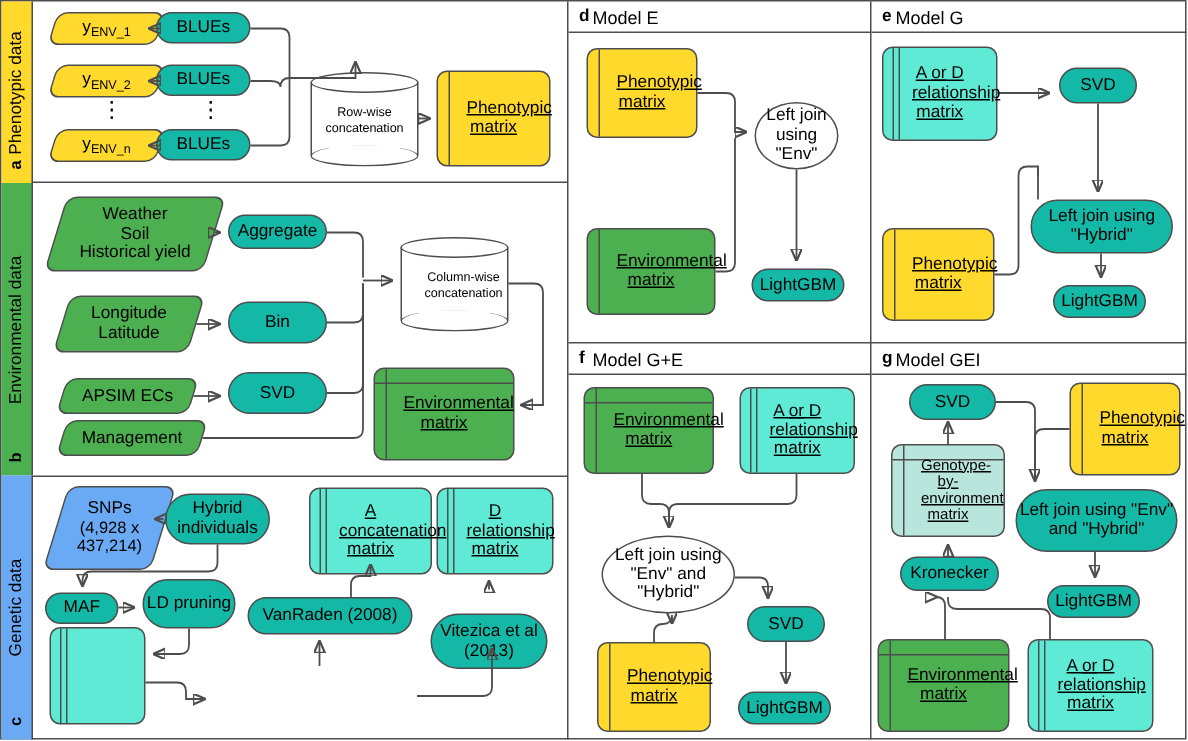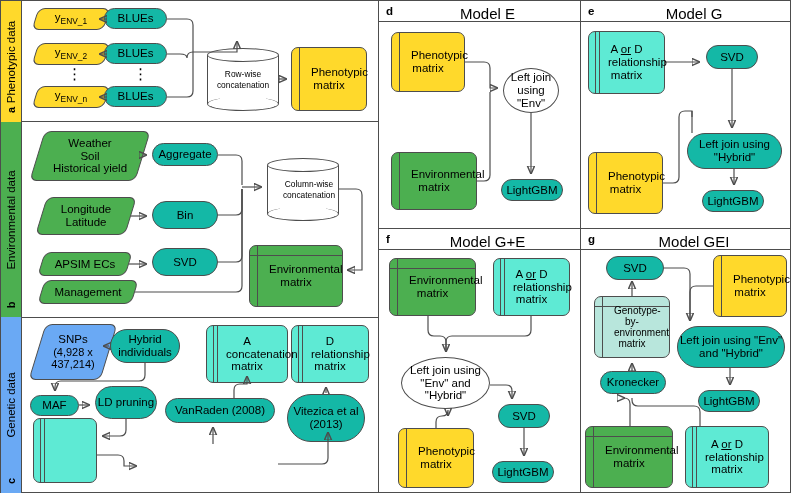--- a/index.html
+++ b/index.html
@@ -19,21 +19,21 @@
     white-space:nowrap;font-size:11.5px;color:#000;
   }
   .band .letter{
     position:absolute;left:50%;bottom:6px;transform:translateX(-50%) rotate(-90deg);
     font-size:11px;font-weight:bold;color:#000;
   }
 
   
   .phead{position:absolute;box-sizing:border-box;border-bottom:1px solid #4d4d4d;}
   .phead .pl{position:absolute;left:7px;top:4px;font-size:11.5px;font-weight:bold;color:#000;}
-  .phead .pt{position:absolute;left:16px;right:0;top:4px;text-align:center;font-size:15px;color:#000;}
+  .phead .pt{position:absolute;left:16px;right:0;top:4px;font-size:12px;color:#000;}
 
   
   .node{position:absolute;box-sizing:border-box;display:flex;align-items:center;justify-content:center;
         text-align:center;font-size:11.5px;color:#000;line-height:1.12;}
 
   
   .proc{background:#14b8a6;border:1px solid #4d4d4d;border-radius:999px;}
   .ellip{background:#fff;border:1px solid #4d4d4d;border-radius:50%;}
 
   
@@ -43,21 +43,21 @@
             transform:skewX(-17deg);box-sizing:border-box;}
   .para .tx{position:relative;z-index:2;padding:0 2px;}
   .para.yl .sk{background:#ffd92b;}
   .para.gr .sk{background:#4caf50;}
   .para.bl .sk{background:#6aa9f4;}
 
   
   .mat{border:1px solid #4d4d4d;border-radius:7px;}
   .mat .vl{position:absolute;top:0;bottom:0;width:1px;background:#4d4d4d;}
   .mat .hl{position:absolute;left:0;right:0;height:1px;background:#4d4d4d;}
-  .mat .tx{position:relative;z-index:2;width:100%;padding:0 19px;box-sizing:border-box;}
+  .mat .tx{position:relative;z-index:2;width:100%;padding:0 19px;box-sizing:border-box;text-decoration:underline;}
   .mat.yl{background:#ffd92b;}
   .mat.gr{background:#4caf50;}
   .mat.bl{background:#5eead4;}
   .mat.cy{background:#b8e6dc;}
 
   
   .cyl{border:none;background:transparent;}
   .cyl .body{position:absolute;left:0;right:0;top:7px;bottom:7px;background:#fff;
              border-left:1px solid #4d4d4d;border-right:1px solid #4d4d4d;}
   .cyl .top{position:absolute;left:0;right:0;top:0;height:14px;background:#fff;
@@ -223,21 +223,21 @@
     </div>
 
   <div class="node mat bl" style="left:33px;top:418px;width:64px;height:65px;">
     <span class="vl" style="left:6px;"></span>
       <span class="vl" style="left:10px;"></span>
   </div>
 
   <div class="node proc" style="left:165px;top:398px;width:110px;height:25px;">
       <span>VanRaden (2008)</span>
     </div>
-  <div class="node proc" style="left:287px;top:394px;width:78px;height:48px;justify-content:center;">
+  <div class="node proc" style="left:287px;top:409px;width:78px;height:37px;justify-content:center;">
       <span>Vitezica et al (2013)</span>
     </div>
 
   <div class="node mat bl" style="left:206px;top:325px;width:82px;height:58px;">
     <span class="vl" style="left:6px;"></span>
       <span class="vl" style="left:10px;"></span>
     <span class="tx">A concatenation matrix</span>
   </div>
   <div class="node mat bl" style="left:291px;top:325px;width:78px;height:58px;">
     <span class="vl" style="left:6px;"></span>

